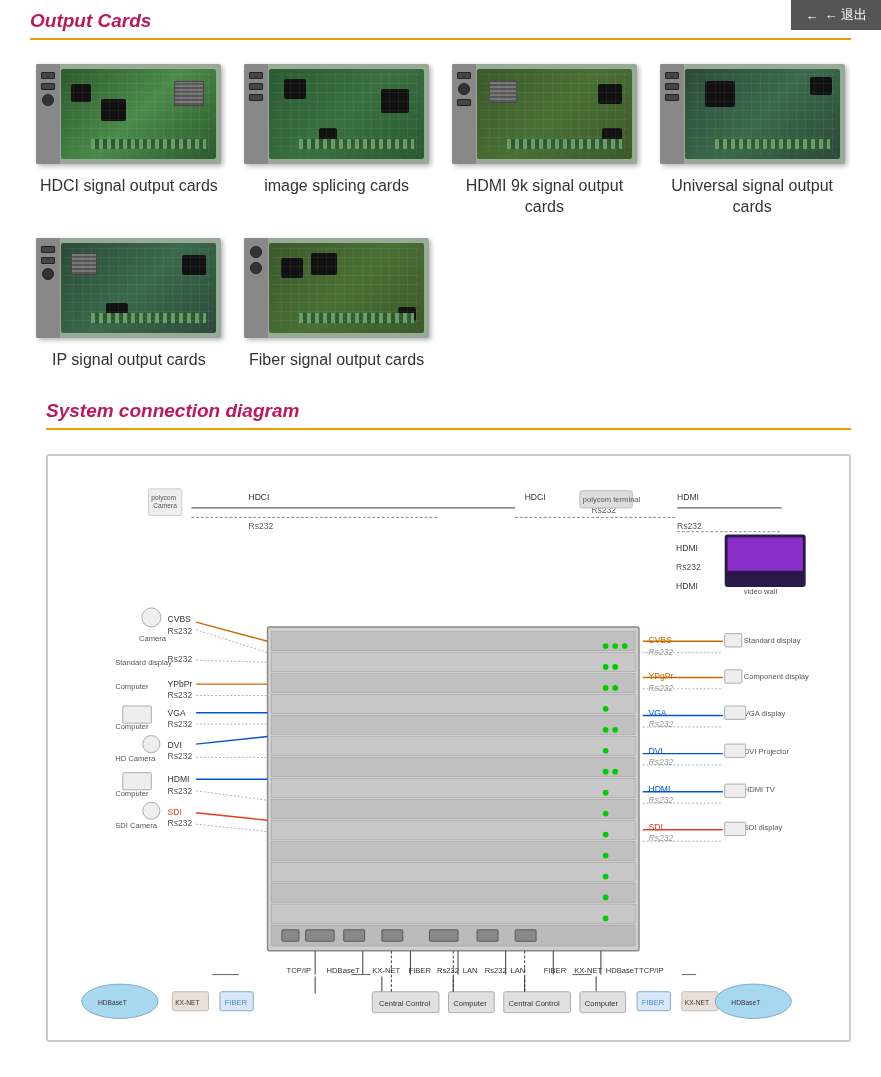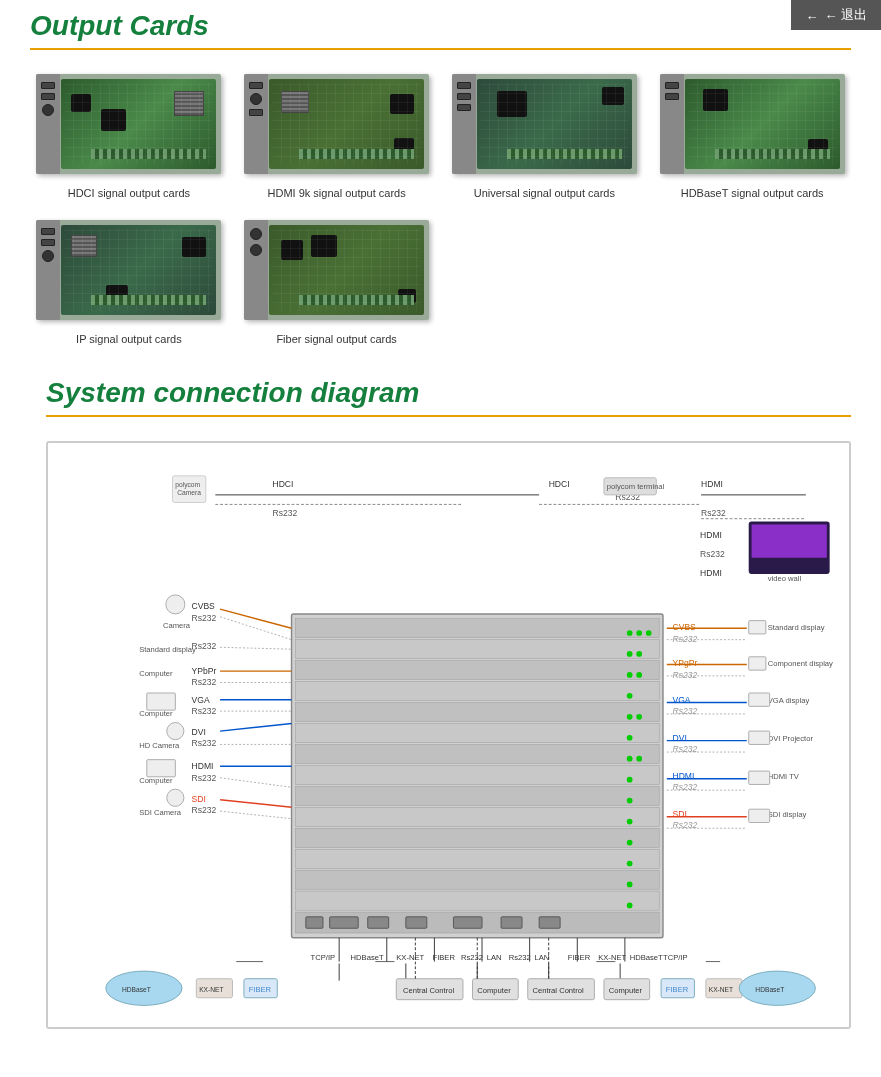--- a/index.html
+++ b/index.html
@@ -28,22 +28,22 @@
       font-size: 13px;
       cursor: pointer;
       display: flex;
       align-items: center;
       gap: 6px;
       border: none;
     }
 
     
     .section-title {
-      color: #15803d;
-      font-size: 28px;
+      color: #be185d;
+      font-size: 19px;
       font-weight: bold;
       margin-bottom: 6px;
       font-style: italic;
     }
     .section-divider {
       border: none;
       border-top: 2px solid #e8a000;
       margin-bottom: 24px;
     }
 
@@ -56,21 +56,21 @@
     }
 
     .card-item {
       display: flex;
       flex-direction: column;
       align-items: center;
       text-align: center;
     }
 
     .card-label {
-      font-size: 11px;
+      font-size: 16px;
       color: #333;
       margin-top: 4px;
       line-height: 1.3;
     }
 
     
     .system-section {
       margin-top: 10px;
       padding-left: 16px;
     }
@@ -81,21 +81,20 @@
       overflow: hidden;
       background: #fff;
     }
 
     .diagram-inner {
       width: 100%;
       min-height: 560px;
       position: relative;
       background: #fff;
       padding: 10px;
-      margin-left: 24px;
     }
 
     
     .diagram-svg {
       width: 100%;
       height: 560px;
     }
 
     .card-img-wrapper {
       width: 185px;
@@ -210,20 +209,38 @@
             <div class="port-row">
               <div class="port-rect"></div>
               <div class="port-rect"></div>
               <div class="port-round"></div>
             </div>
           </div>
         </div>
         <div class="card-label">HDCI signal output cards</div>
       </div>
 
+      <div class="card-item">
+        <div class="card-img-wrapper">
+          <div class="board-main" style="background: linear-gradient(135deg, #2a5a30, #3a7040, #2a5a30);">
+            <div class="chip-sq" style="left:15px;top:10px;width:22px;height:20px;"></div>
+            <div class="chip-sq" style="right:15px;top:20px;width:28px;height:24px;"></div>
+            <div class="chip-sq" style="left:50px;bottom:15px;width:18px;height:16px;"></div>
+            <div class="component-strip"></div>
+          </div>
+          <div class="bracket-left">
+            <div class="port-row">
+              <div class="port-rect"></div>
+              <div class="port-rect"></div>
+              <div class="port-rect"></div>
+            </div>
+          </div>
+        </div>
+        <div class="card-label">image splicing cards</div>
+      </div>
 
       <div class="card-item">
         <div class="card-img-wrapper">
           <div class="board-main" style="background: linear-gradient(135deg, #3a5a2a, #4a7035, #3a5a2a);">
             <div class="heatsink" style="left:12px;right:auto;width:28px;height:22px;"></div>
             <div class="chip-sq" style="right:10px;top:15px;width:24px;height:20px;"></div>
             <div class="chip-sq" style="right:10px;bottom:15px;width:20px;height:16px;"></div>
             <div class="component-strip"></div>
           </div>
           <div class="bracket-left">
@@ -249,36 +266,20 @@
               <div class="port-rect"></div>
               <div class="port-rect"></div>
               <div class="port-rect"></div>
             </div>
           </div>
         </div>
         <div class="card-label">Universal signal output cards</div>
       </div>
 
 
-      <div class="card-item">
-        <div class="card-img-wrapper">
-          <div class="board-main" style="background: linear-gradient(135deg, #2d5a2d, #4a8a4a, #2d5a2d);">
-            <div class="chip-sq" style="left:18px;top:10px;width:25px;height:22px;"></div>
-            <div class="chip-sq" style="right:12px;bottom:12px;width:20px;height:18px;"></div>
-            <div class="component-strip"></div>
-          </div>
-          <div class="bracket-left">
-            <div class="port-row">
-              <div class="port-rect"></div>
-              <div class="port-rect"></div>
-            </div>
-          </div>
-        </div>
-        <div class="card-label">HDBaseT signal output cards</div>
-      </div>
 
       <div class="card-item">
         <div class="card-img-wrapper">
           <div class="board-main" style="background: linear-gradient(135deg, #2d4a3a, #3a6a4a, #2d4a3a);">
             <div class="heatsink" style="left:10px;top:10px;right:auto;width:26px;height:22px;"></div>
             <div class="chip-sq" style="right:10px;top:12px;width:24px;height:20px;"></div>
             <div class="chip-sq" style="left:45px;bottom:12px;width:22px;height:18px;"></div>
             <div class="component-strip"></div>
           </div>
           <div class="bracket-left">

